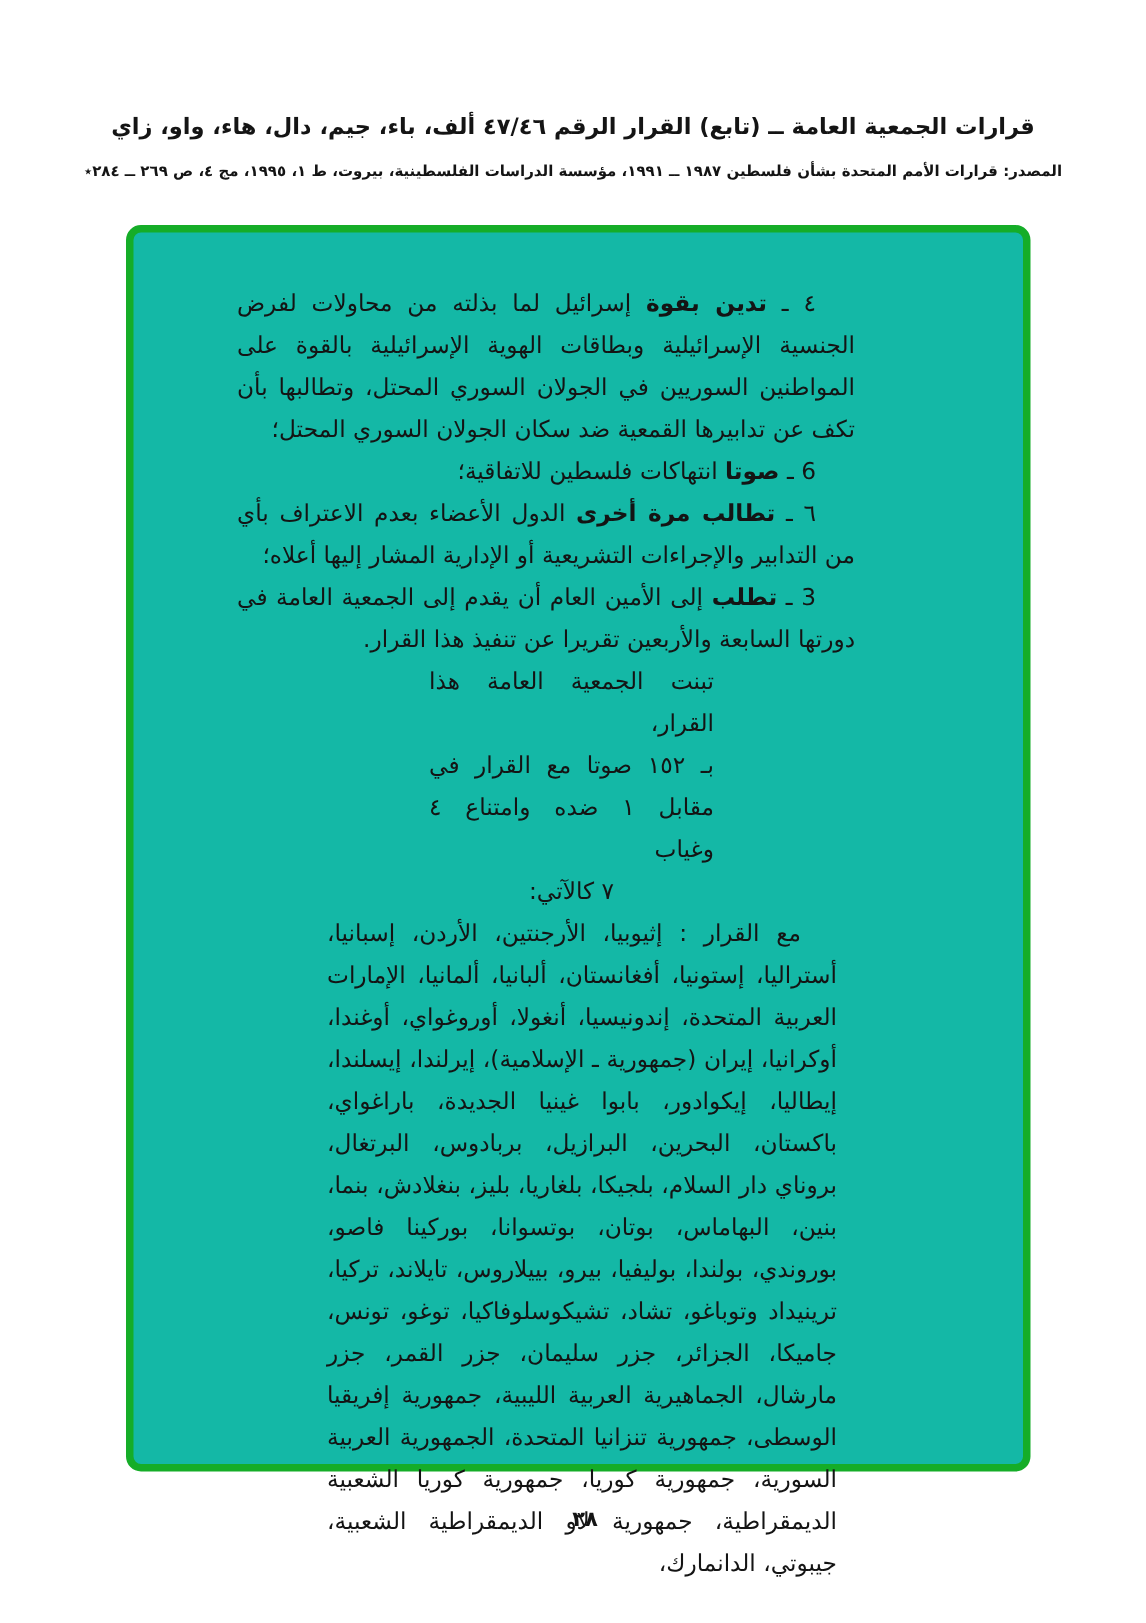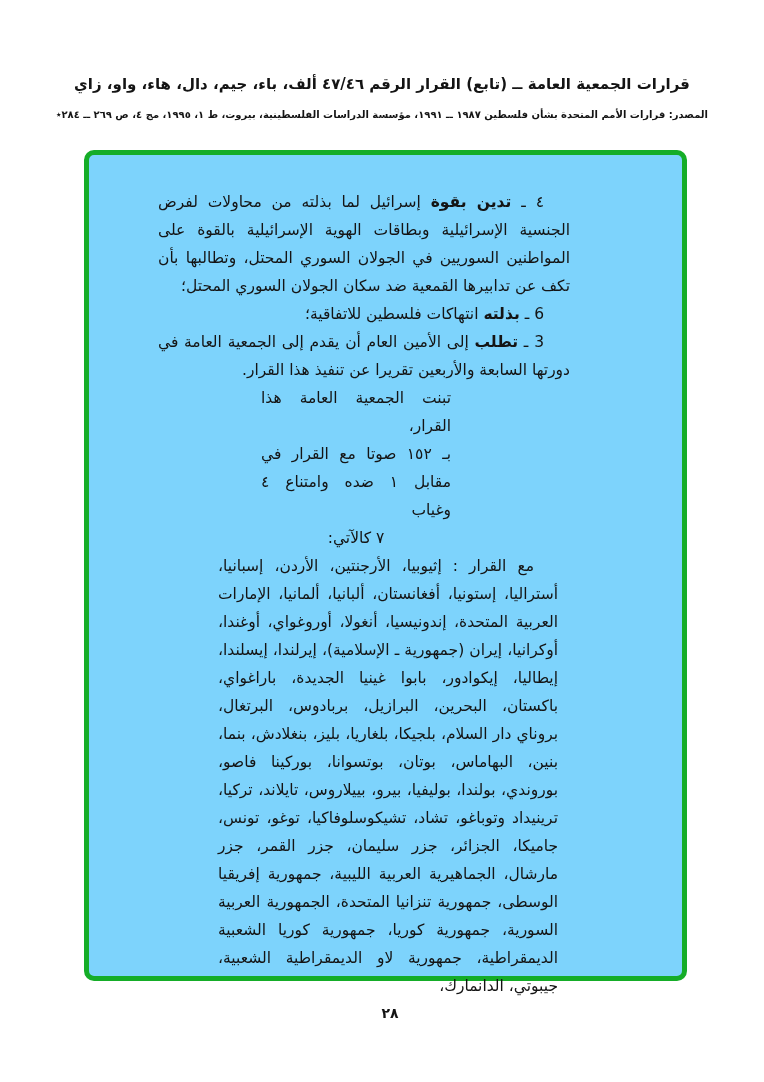--- a/index.html
+++ b/index.html
@@ -12,31 +12,31 @@
   .header-title{
     position:absolute;top:74px;left:20px;right:20px;
     text-align:center;font-weight:bold;font-size:15px;line-height:20px;
   }
   .source-line{
     position:absolute;top:107px;left:20px;right:20px;
     text-align:center;font-weight:bold;font-size:10px;line-height:16px;
   }
   .green-box{
     position:absolute;left:84px;top:150px;width:593px;height:821px;
-    border:5px solid #15ad28;border-radius:10px;background:#7dd3fc;
+    border:5px solid #15ad28;border-radius:10px;background:#14b8a6;
   }
   .box-content{
     position:absolute;top:33px;right:112px;width:412px;
     direction:rtl;text-align:justify;
     font-size:15.5px;line-height:28px;
   }
   p.res{margin:0;text-indent:26px;}
   .bold-lead{font-weight:bold;}
   .vote-block{
-    width:190px;margin:0 119px 0 auto;
+    width:190px;margin:0 94px 0 auto;
   }
   .vote-line{text-align:justify;text-align-last:justify;}
   .vote-line-last{text-align:justify;text-align-last:center;}
   .favour-block{
     width:340px;margin-right:12px;text-indent:24px;
     text-align:justify;margin-top:0;margin-bottom:0;
   }
   .page-number{
     position:absolute;top:1005px;left:0;right:0;
     text-align:center;font-weight:bold;font-size:14px;padding-left:16px;
@@ -47,22 +47,23 @@
 
 <div class="header-title rtl">قرارات الجمعية العامة ــ (تابع) القرار الرقم ٤٧/٤٦ ألف، باء، جيم، دال، هاء، واو، زاي</div>
 
 <div class="source-line rtl">المصدر: قرارات الأمم المتحدة بشأن فلسطين ١٩٨٧ ــ ١٩٩١، مؤسسة الدراسات الفلسطينية، بيروت، ط ١، ١٩٩٥، مج ٤، ص ٢٦٩ ــ ٢٨٤٭</div>
 
 <div class="green-box">
   <div class="box-content">
 
     <p class="res"><span>٤ ـ </span><span class="bold-lead">تدين بقوة</span><span> إسرائيل لما بذلته من محاولات لفرض الجنسية الإسرائيلية وبطاقات الهوية الإسرائيلية بالقوة على المواطنين السوريين في الجولان السوري المحتل، وتطالبها بأن تكف عن تدابيرها القمعية ضد سكان الجولان السوري المحتل؛</span></p>
 
-    <p class="res"><span>6 ـ </span><span class="bold-lead">بذلته</span><span> انتهاكات فلسطين للاتفاقية؛</span></p>
+    <p class="res"><span>6 ـ </span><span class="bold-lead">صوتا</span><span> انتهاكات فلسطين للاتفاقية؛</span></p>
 
+    <p class="res"><span>٦ ـ </span><span class="bold-lead">تطالب مرة أخرى</span><span> الدول الأعضاء بعدم الاعتراف بأي من التدابير والإجراءات التشريعية أو الإدارية المشار إليها أعلاه؛</span></p>
 
     <p class="res"><span>3 ـ </span><span class="bold-lead">تطلب</span><span> إلى الأمين العام أن يقدم إلى الجمعية العامة في دورتها السابعة والأربعين تقريرا عن تنفيذ هذا القرار.</span></p>
 
     <div class="vote-block">
       <div class="vote-line">تبنت الجمعية العامة هذا القرار،</div>
       <div class="vote-line">بـ ١٥٢ صوتا مع القرار في</div>
       <div class="vote-line">مقابل ١ ضده وامتناع ٤ وغياب</div>
       <div class="vote-line-last">٧ كالآتي:</div>
     </div>
 

